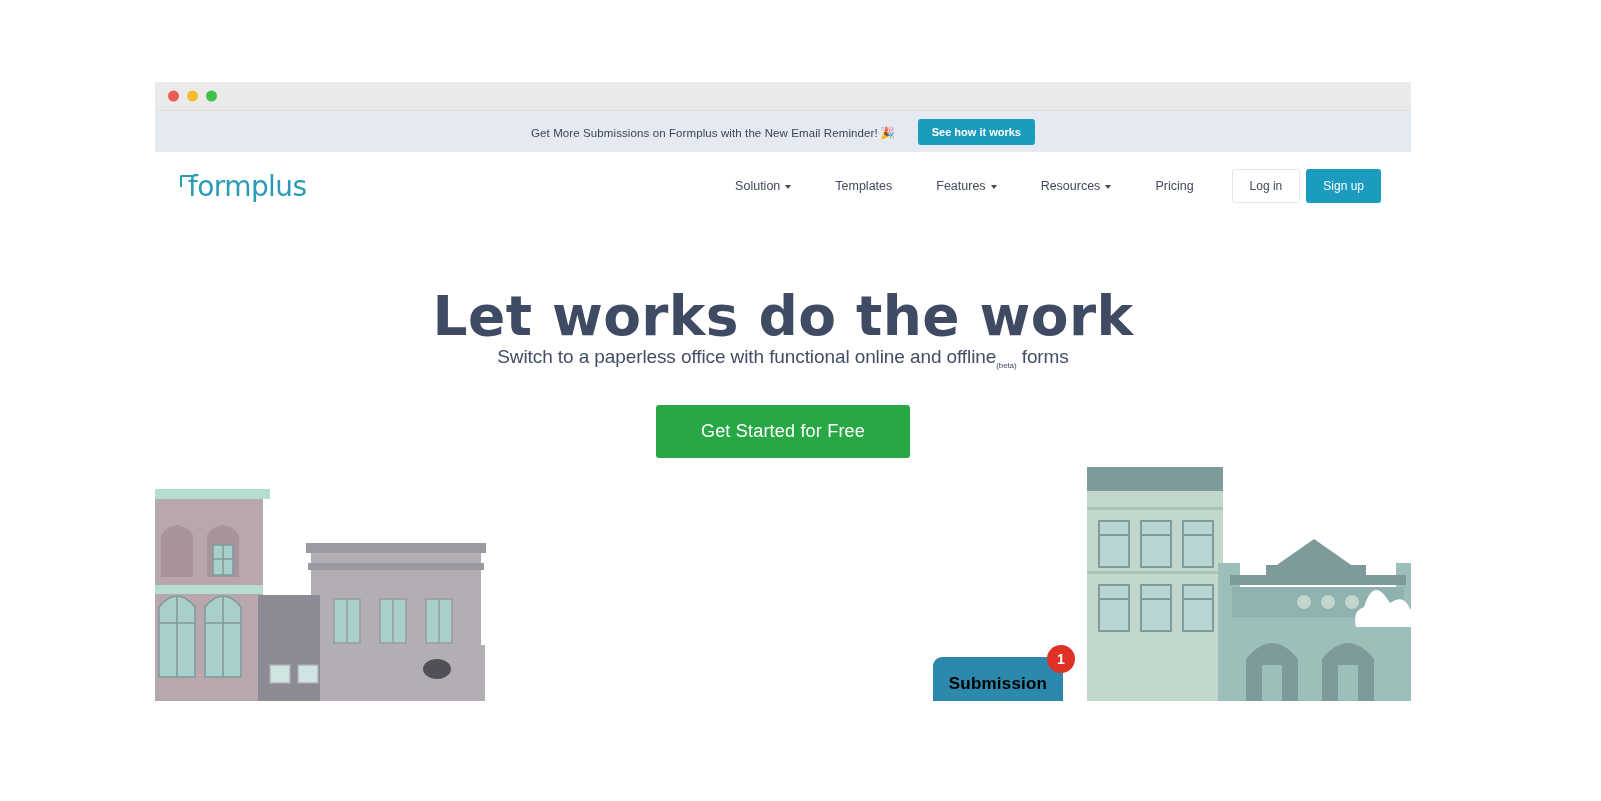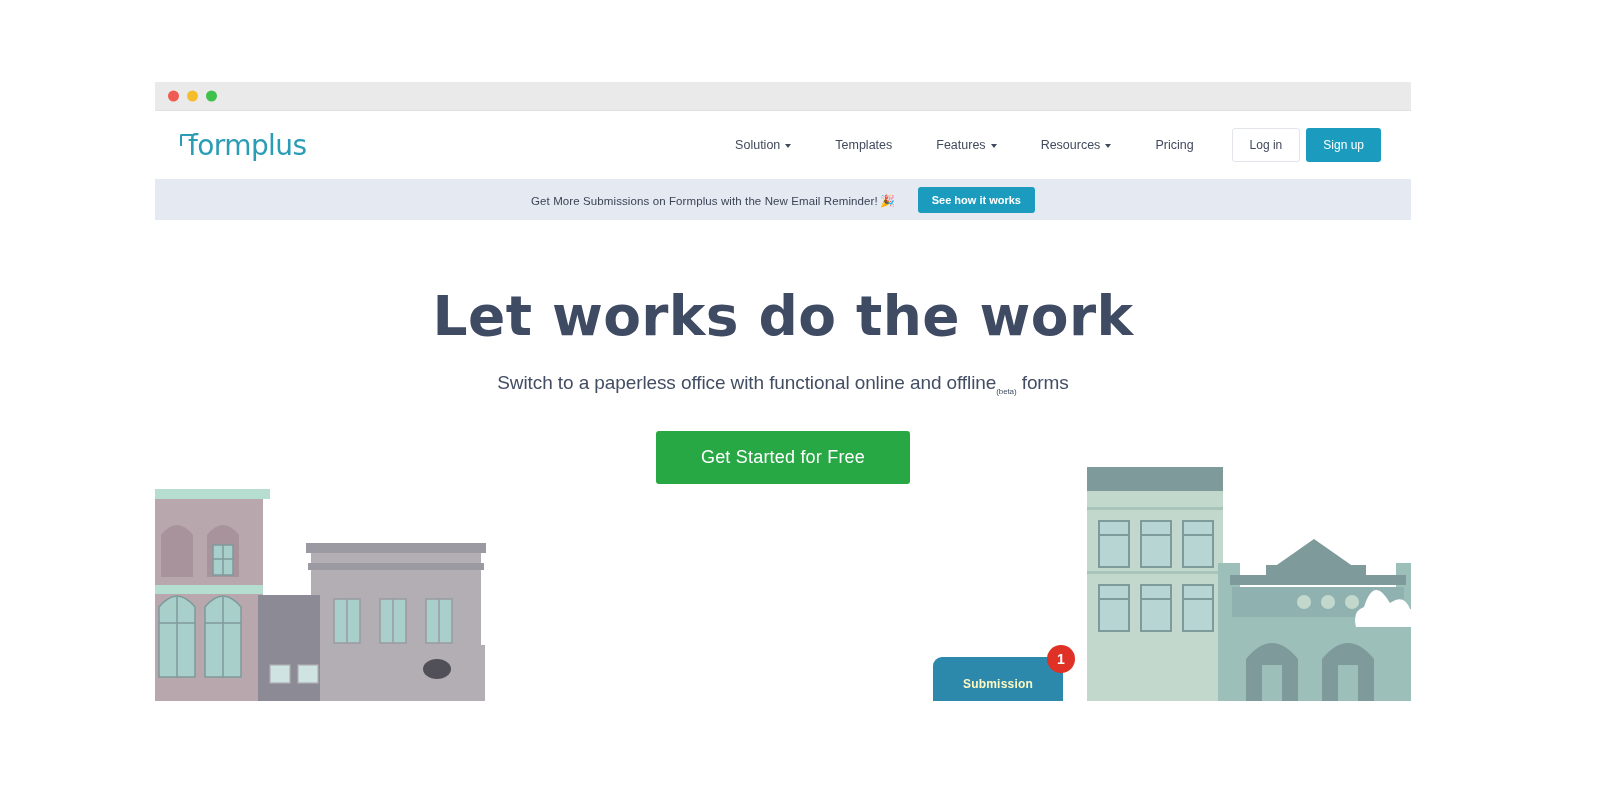--- a/index.html
+++ b/index.html
@@ -172,21 +172,20 @@
   }
   #hero-title {
     font-family: "DejaVu Sans", sans-serif;
     font-size: 55px;
     font-weight: bold;
     color: #3f4a63;
     letter-spacing: 0.4px;
     line-height: 1.05;
   }
   #hero-sub {
-    margin-top: 26px;
     font-size: 19px;
     color: #434d63;
     font-weight: 400;
     letter-spacing: -0.1px;
   }
   #hero-sub-beta {
     font-size: 8px;
     vertical-align: sub;
     color: #434d63;
   }
@@ -221,22 +220,22 @@
     top: 190px;
     width: 130px;
     height: 54px;
     background: #2d89ac;
     border-radius: 9px;
     display: flex;
     align-items: center;
     justify-content: center;
   }
   #submission-label {
-    color: #fef9c3;
-    font-size: 12px;
+    color: #000000;
+    font-size: 17px;
     font-weight: bold;
     letter-spacing: .2px;
   }
   #submission-badge {
     position: absolute;
     right: -12px;
     top: -12px;
     width: 28px;
     height: 28px;
     border-radius: 50%;
@@ -255,20 +254,27 @@
 <div id="page">
 
   <div id="browser-window">
 
     <div id="titlebar">
       <div class="traffic-lights">
         <span class="dot red"></span>
         <span class="dot yellow"></span>
         <span class="dot green"></span>
       </div>
+    </div>
+
+    <div id="announce-bar">
+      <div>
+        <span id="announce-text">Get More Submissions on Formplus with the New Email Reminder!</span><span id="announce-emoji">🎉</span>
+      </div>
+      <button id="announce-cta">See how it works</button>
     </div>
 
     <div id="site-header">
 
       <div id="logo">
         <span id="logo-bracket"></span>
         <span id="logo-text">formplus</span>
       </div>
 
       <nav id="nav">
@@ -288,27 +294,20 @@
           <span class="caret"></span>
         </div>
         <div class="nav-item">
           <span>Pricing</span>
         </div>
         <button id="btn-login">Log in</button>
         <button id="btn-signup">Sign up</button>
       </nav>
     </div>
 
-    <div id="announce-bar">
-      <div>
-        <span id="announce-text">Get More Submissions on Formplus with the New Email Reminder!</span><span id="announce-emoji">🎉</span>
-      </div>
-      <button id="announce-cta">See how it works</button>
-    </div>
-
     <div id="hero">
       <h1 id="hero-title">Let works do the work</h1>
       <p id="hero-sub"><span>Switch to a paperless office with functional online and offline</span><span id="hero-sub-beta">(beta)</span><span> forms</span></p>
       <button id="btn-get-started">Get Started for Free</button>
     </div>
 
     <div id="illustration">
 
       <svg class="bld" style="left:0px; top:14px;" width="130" height="220">
         <rect x="0" y="12" width="108" height="208" fill="#b9a7ae"></rect>

